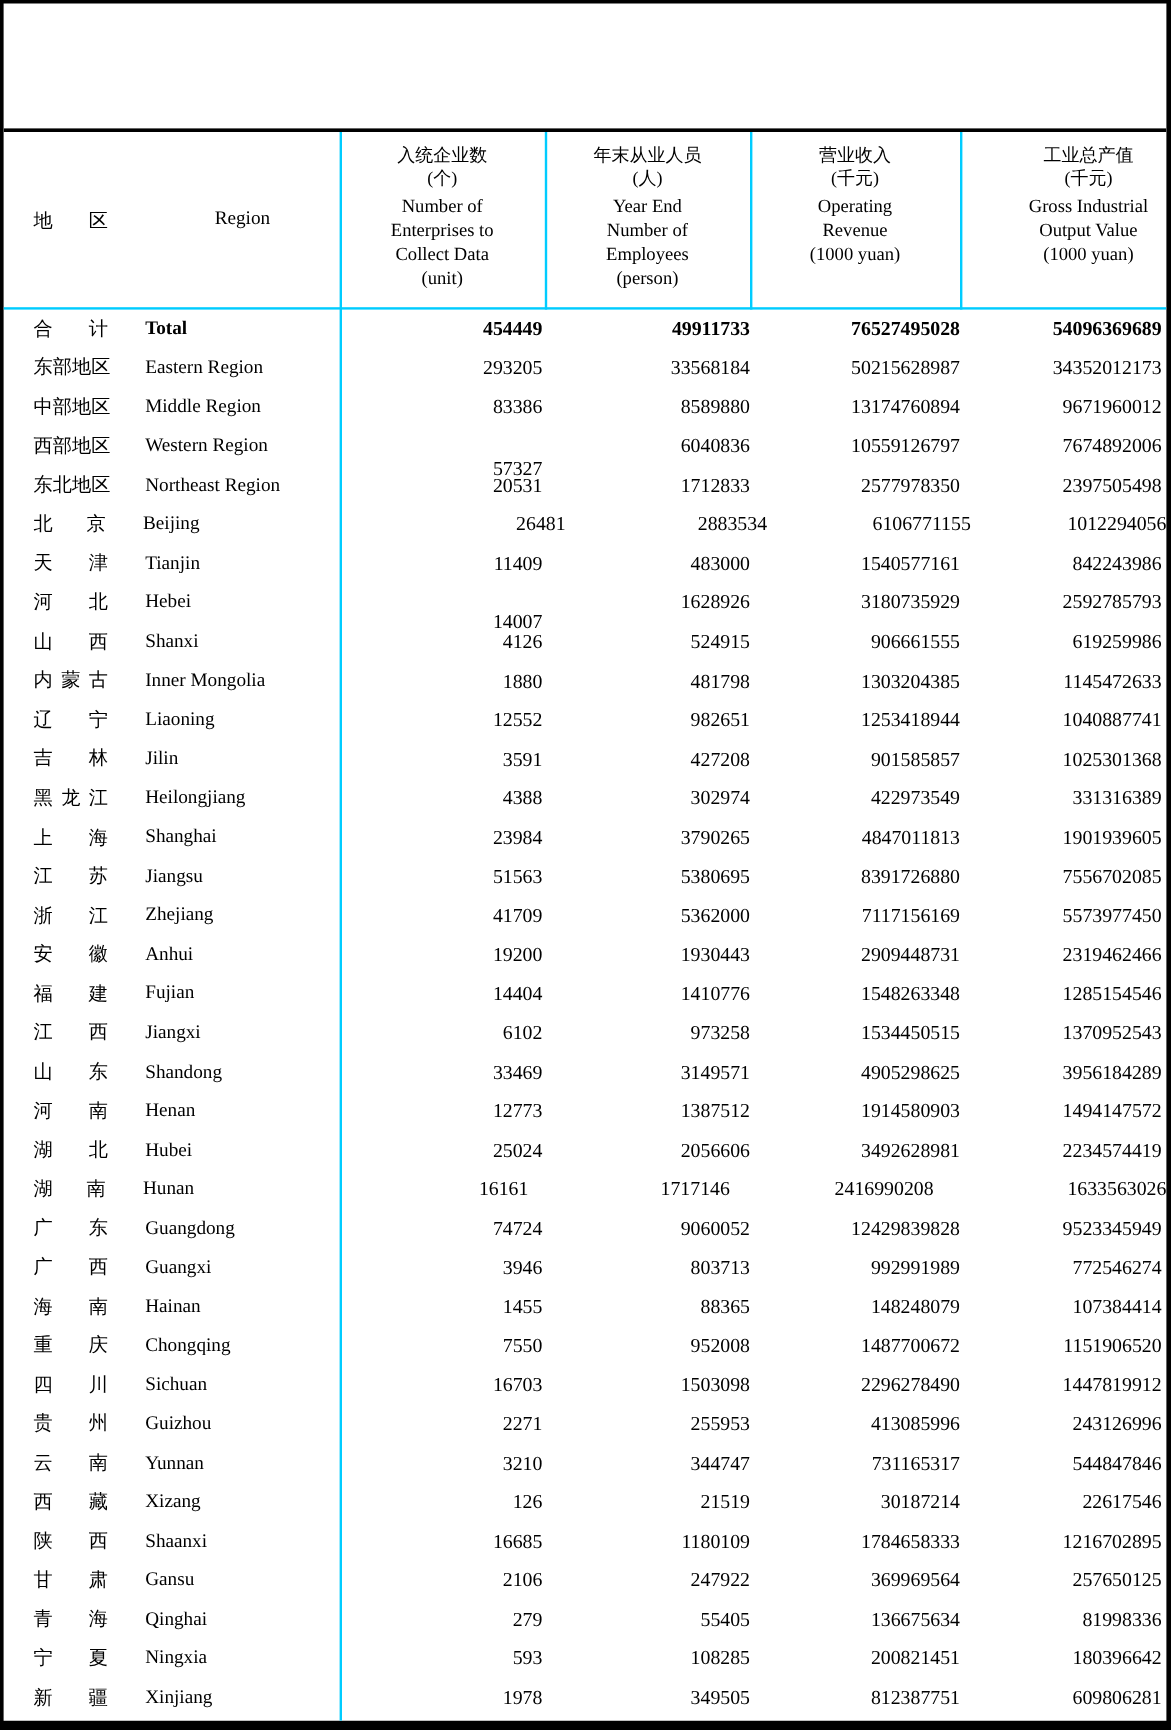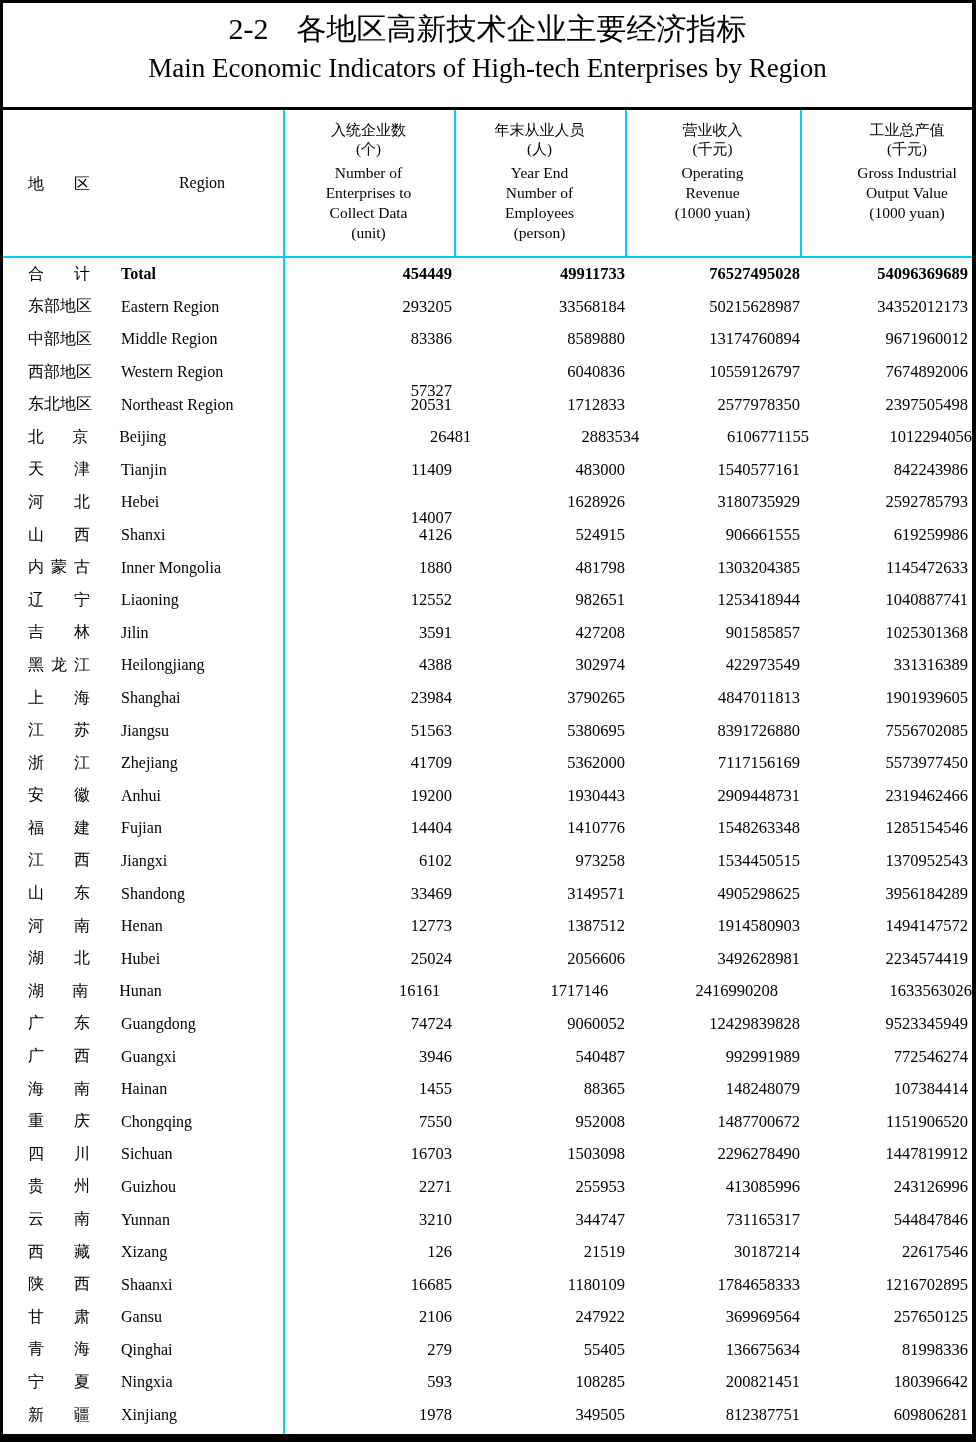--- a/index.html
+++ b/index.html
@@ -40,24 +40,20 @@
           font-size:16px; white-space:nowrap; }
   .c-en { margin-left:31px; width:162px; font-size:16px; white-space:nowrap; }
   .c-num { font-size:16.5px; text-align:right; white-space:nowrap; }
   .row.bold .c-en, .row.bold .c-num { font-weight:bold; }
 </style>
 </head>
 <body>
 
 <div class="page">
 
-  <div class="title">
-    <div class="title-zh"><span class="num">2-2</span><span>各地区高新技术企业主要经济指标</span></div>
-    <div class="title-en">Main Economic Indicators of High-tech Enterprises by Region</div>
-  </div>
 
   <div class="rule-black" id="rule-title"></div>
 
   <div class="vline" id="v-region"></div>
   <div class="vline" id="v-c2"></div>
   <div class="vline" id="v-c3"></div>
   <div class="vline" id="v-c4"></div>
   <div class="hline"></div>
 
   <div class="hdr-region-cn" id="hdr-region-cn">
@@ -375,21 +371,21 @@
         <div class="c-num" style="width: 175px;">12429839828</div>
         <div class="c-num" style="width: 168px;">9523345949</div>
       </div>
       <div class="row">
         <div class="c-cn">
           <span>广</span>
           <span>西</span>
         </div>
         <div class="c-en">Guangxi</div>
         <div class="c-num" style="width: 169px;">3946</div>
-        <div class="c-num" style="width: 173px;">540487</div>
+        <div class="c-num" style="width: 173px;">803713</div>
         <div class="c-num" style="width: 175px;">992991989</div>
         <div class="c-num" style="width: 168px;">772546274</div>
       </div>
       <div class="row">
         <div class="c-cn">
           <span>海</span>
           <span>南</span>
         </div>
         <div class="c-en">Hainan</div>
         <div class="c-num" style="width: 169px;">1455</div>

